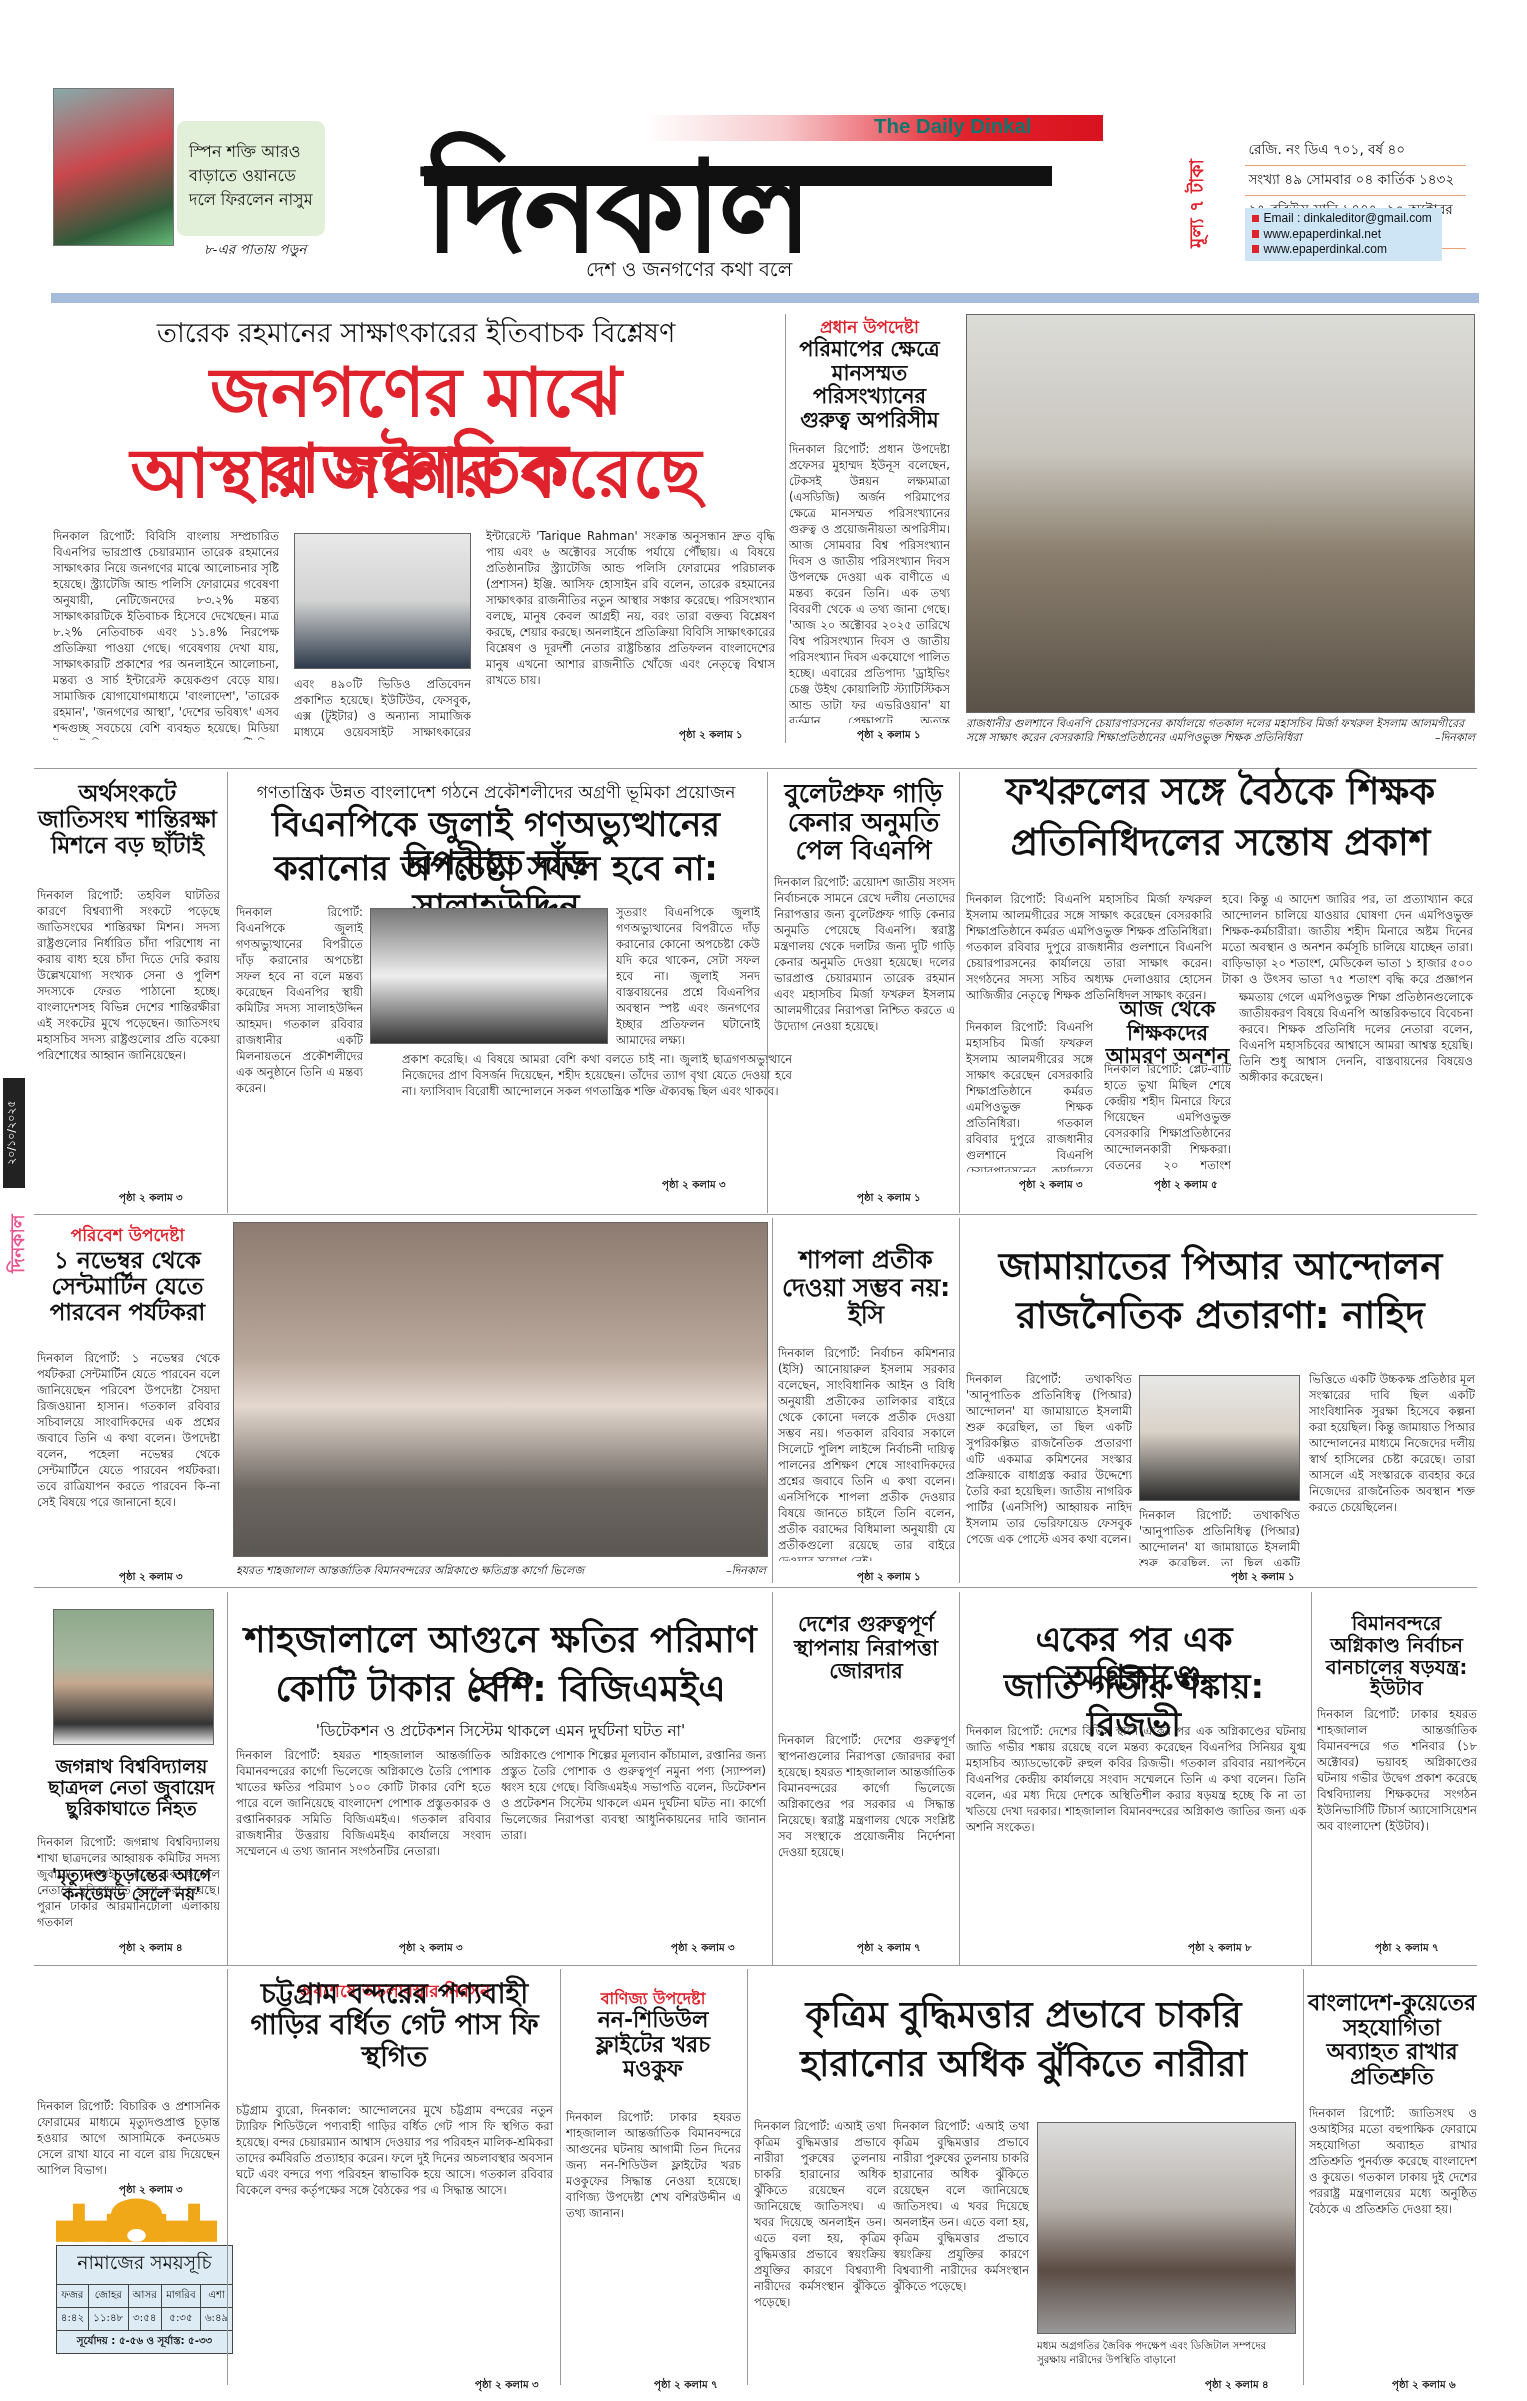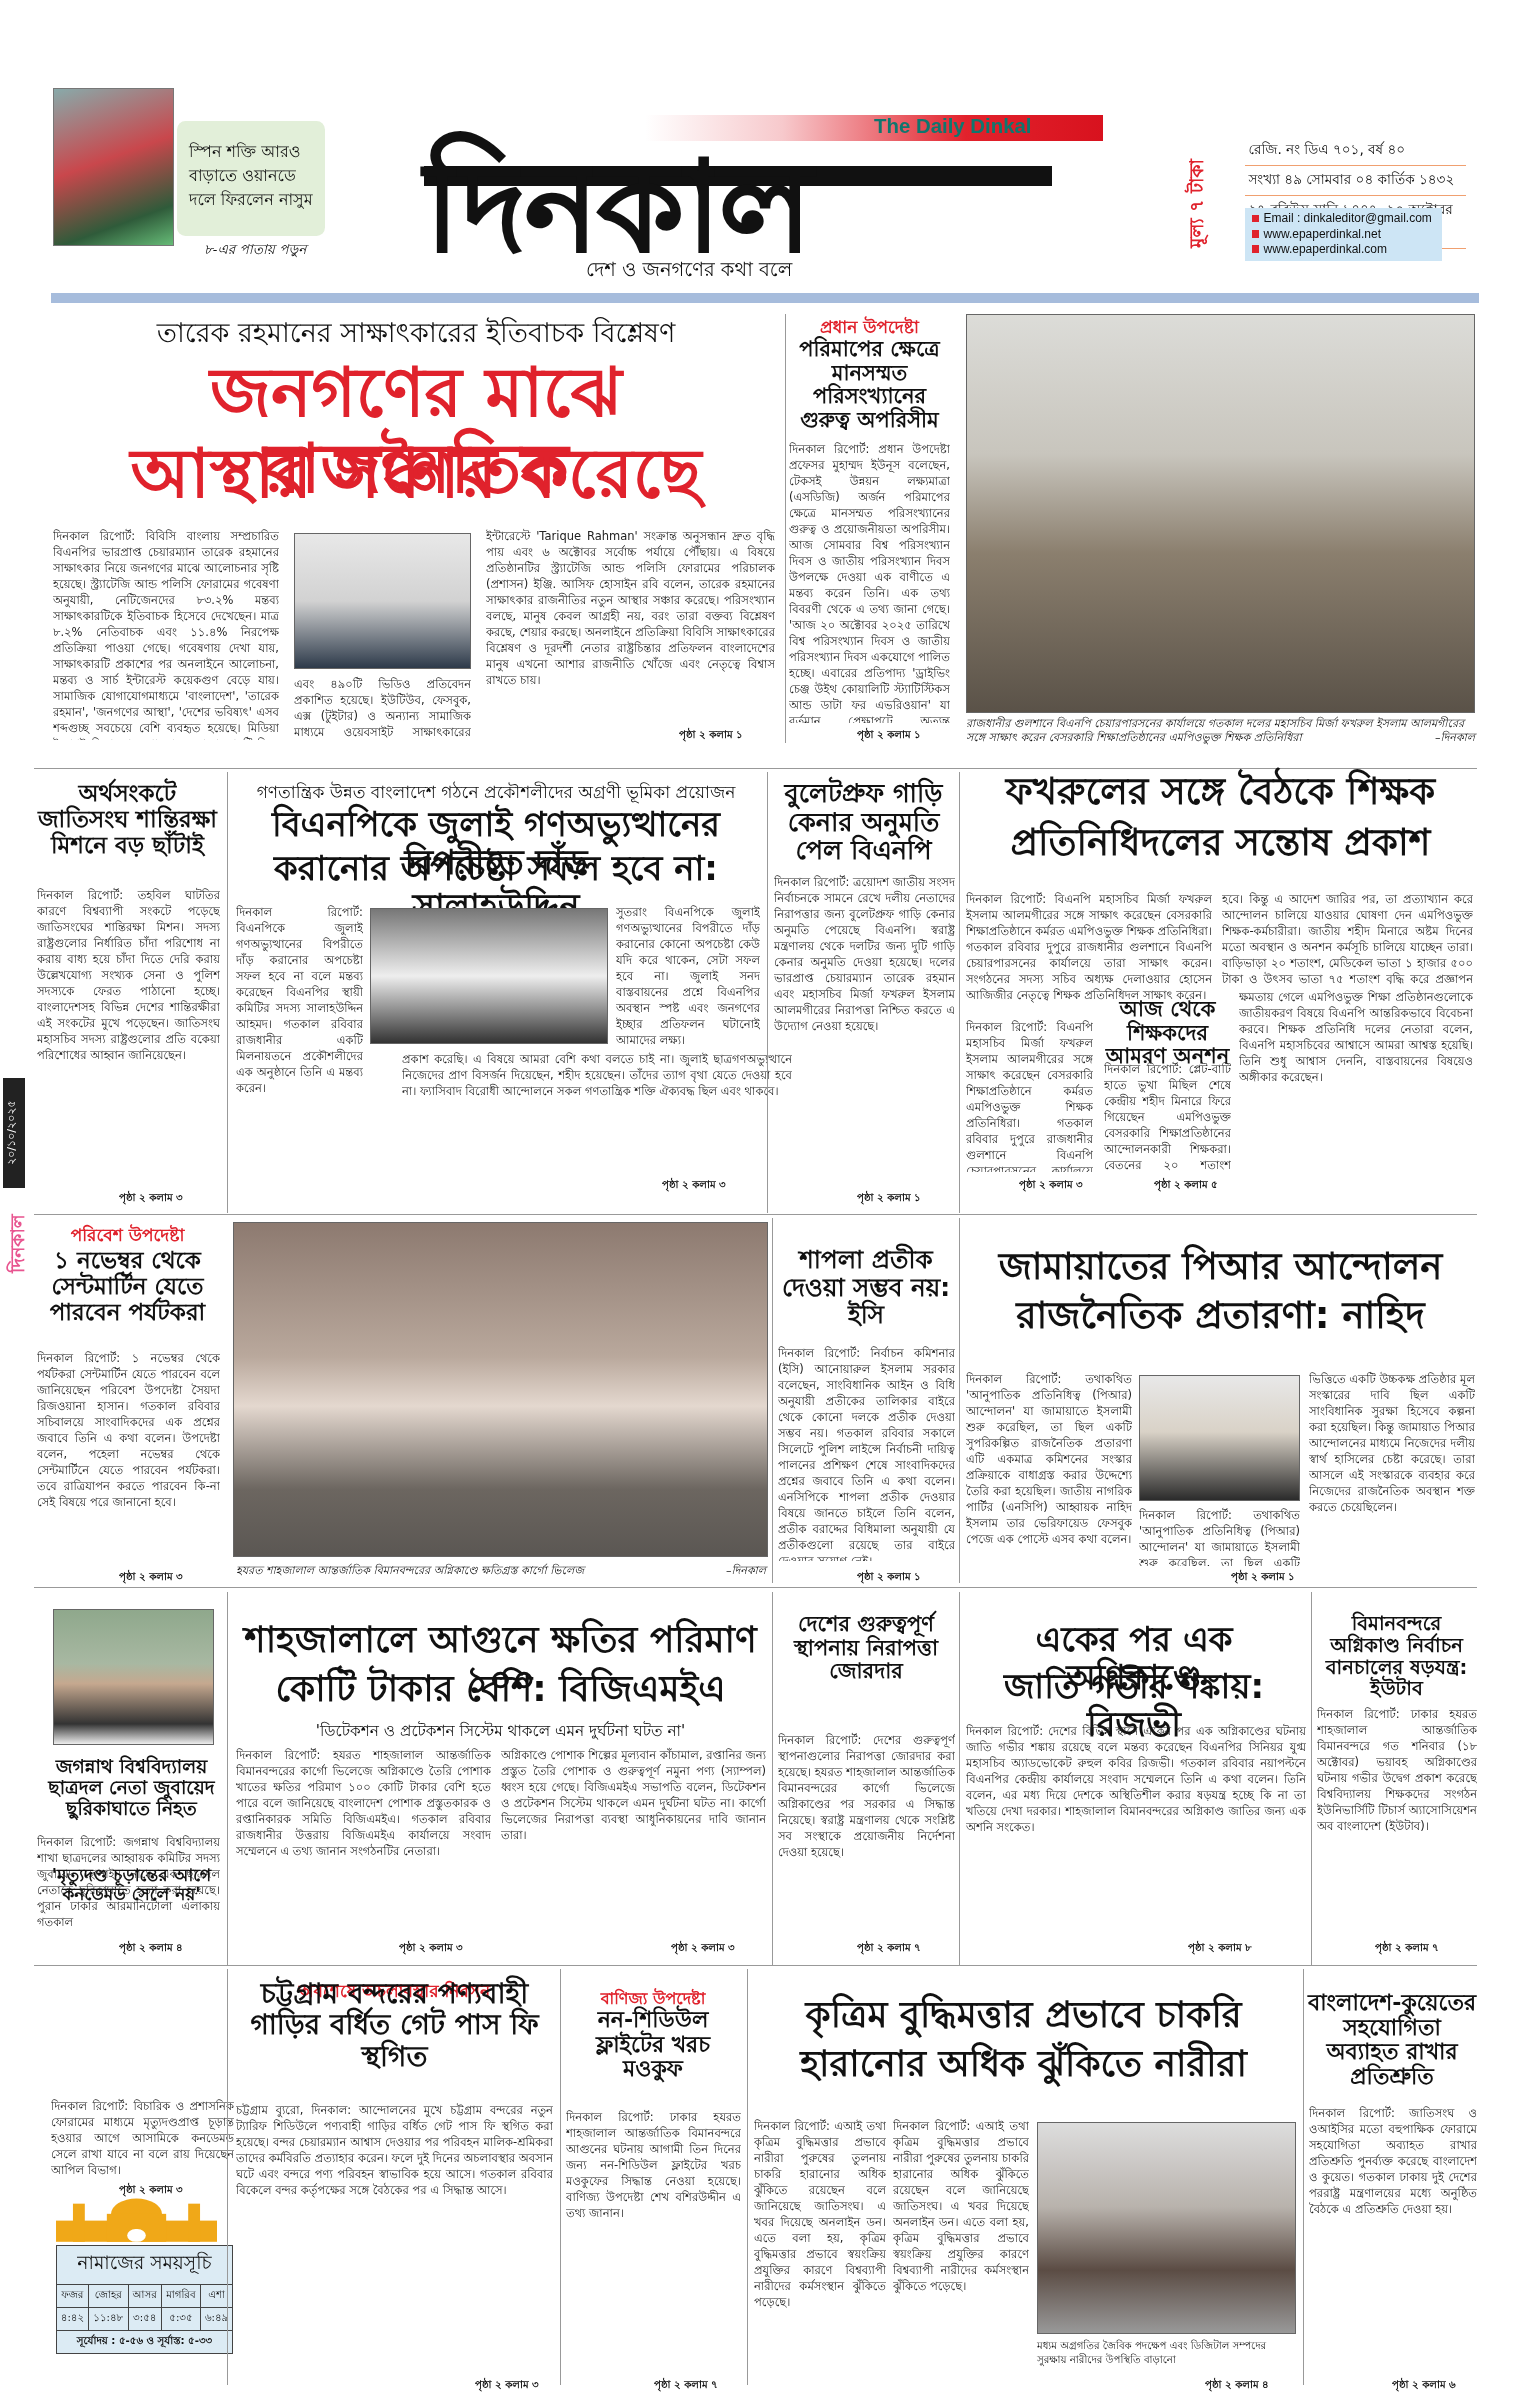--- a/index.html
+++ b/index.html
@@ -173,21 +173,21 @@
 <div class="abs contd t" style="left:1188px;top:1940px;">পৃষ্ঠা ২ কলাম ৮</div>
 <div class="abs vline" style="left:1311px;top:1592px;height:373px;"></div>
 
 <div class="abs hl t" style="left:1316px;top:1613px;width:161px;font-size:19.5px;text-align:center;">বিমানবন্দরে অগ্নিকাণ্ড নির্বাচন বানচালের ষড়যন্ত্র: ইউটাব</div>
 <div class="abs body t" style="left:1317px;top:1706px;width:160px;height:229px;overflow:hidden;">দিনকাল রিপোর্ট: ঢাকার হযরত শাহজালাল আন্তর্জাতিক বিমানবন্দরে গত শনিবার (১৮ অক্টোবর) ভয়াবহ অগ্নিকাণ্ডের ঘটনায় গভীর উদ্বেগ প্রকাশ করেছে বিশ্ববিদ্যালয় শিক্ষকদের সংগঠন ইউনিভার্সিটি টিচার্স অ্যাসোসিয়েশন অব বাংলাদেশ (ইউটাব)।</div>
 <div class="abs contd t" style="left:1375px;top:1940px;">পৃষ্ঠা ২ কলাম ৭</div>
 
 <div class="abs hline" style="left:34px;top:1965px;width:1443px;"></div>
 
 <div class="abs hl t" style="left:34px;top:1866px;width:195px;font-size:17px;">'মৃত্যুদণ্ড চূড়ান্তের আগে কনডেমড সেলে নয়'</div>
-<div class="abs body t" style="left:37px;top:2098px;width:183px;height:81px;overflow:hidden;margin-left:14px;">দিনকাল রিপোর্ট: বিচারিক ও প্রশাসনিক ফোরামের মাধ্যমে মৃত্যুদণ্ডপ্রাপ্ত চূড়ান্ত হওয়ার আগে আসামিকে কনডেমড সেলে রাখা যাবে না বলে রায় দিয়েছেন আপিল বিভাগ।</div>
+<div class="abs body t" style="left:37px;top:2098px;width:183px;height:81px;overflow:hidden;">দিনকাল রিপোর্ট: বিচারিক ও প্রশাসনিক ফোরামের মাধ্যমে মৃত্যুদণ্ডপ্রাপ্ত চূড়ান্ত হওয়ার আগে আসামিকে কনডেমড সেলে রাখা যাবে না বলে রায় দিয়েছেন আপিল বিভাগ।</div>
 <div class="abs contd t" style="left:119px;top:2182px;">পৃষ্ঠা ২ কলাম ৩</div>
 
 <div class="abs" style="left:56px;top:2195px;width:161px;height:47px;">
   <svg width="161" height="47" viewBox="0 0 190 55">
     <rect x="0" y="30" width="190" height="25" fill="#f0a818"></rect>
     <rect x="20" y="10" width="14" height="45" fill="#f0a818"></rect>
     <rect x="156" y="10" width="14" height="45" fill="#f0a818"></rect>
     <ellipse cx="95" cy="22" rx="30" ry="18" fill="#f0a818"></ellipse>
     <rect x="60" y="22" width="70" height="33" fill="#f0a818"></rect>
     <rect x="84" y="40" width="22" height="15" rx="10" fill="#fff"></rect>

